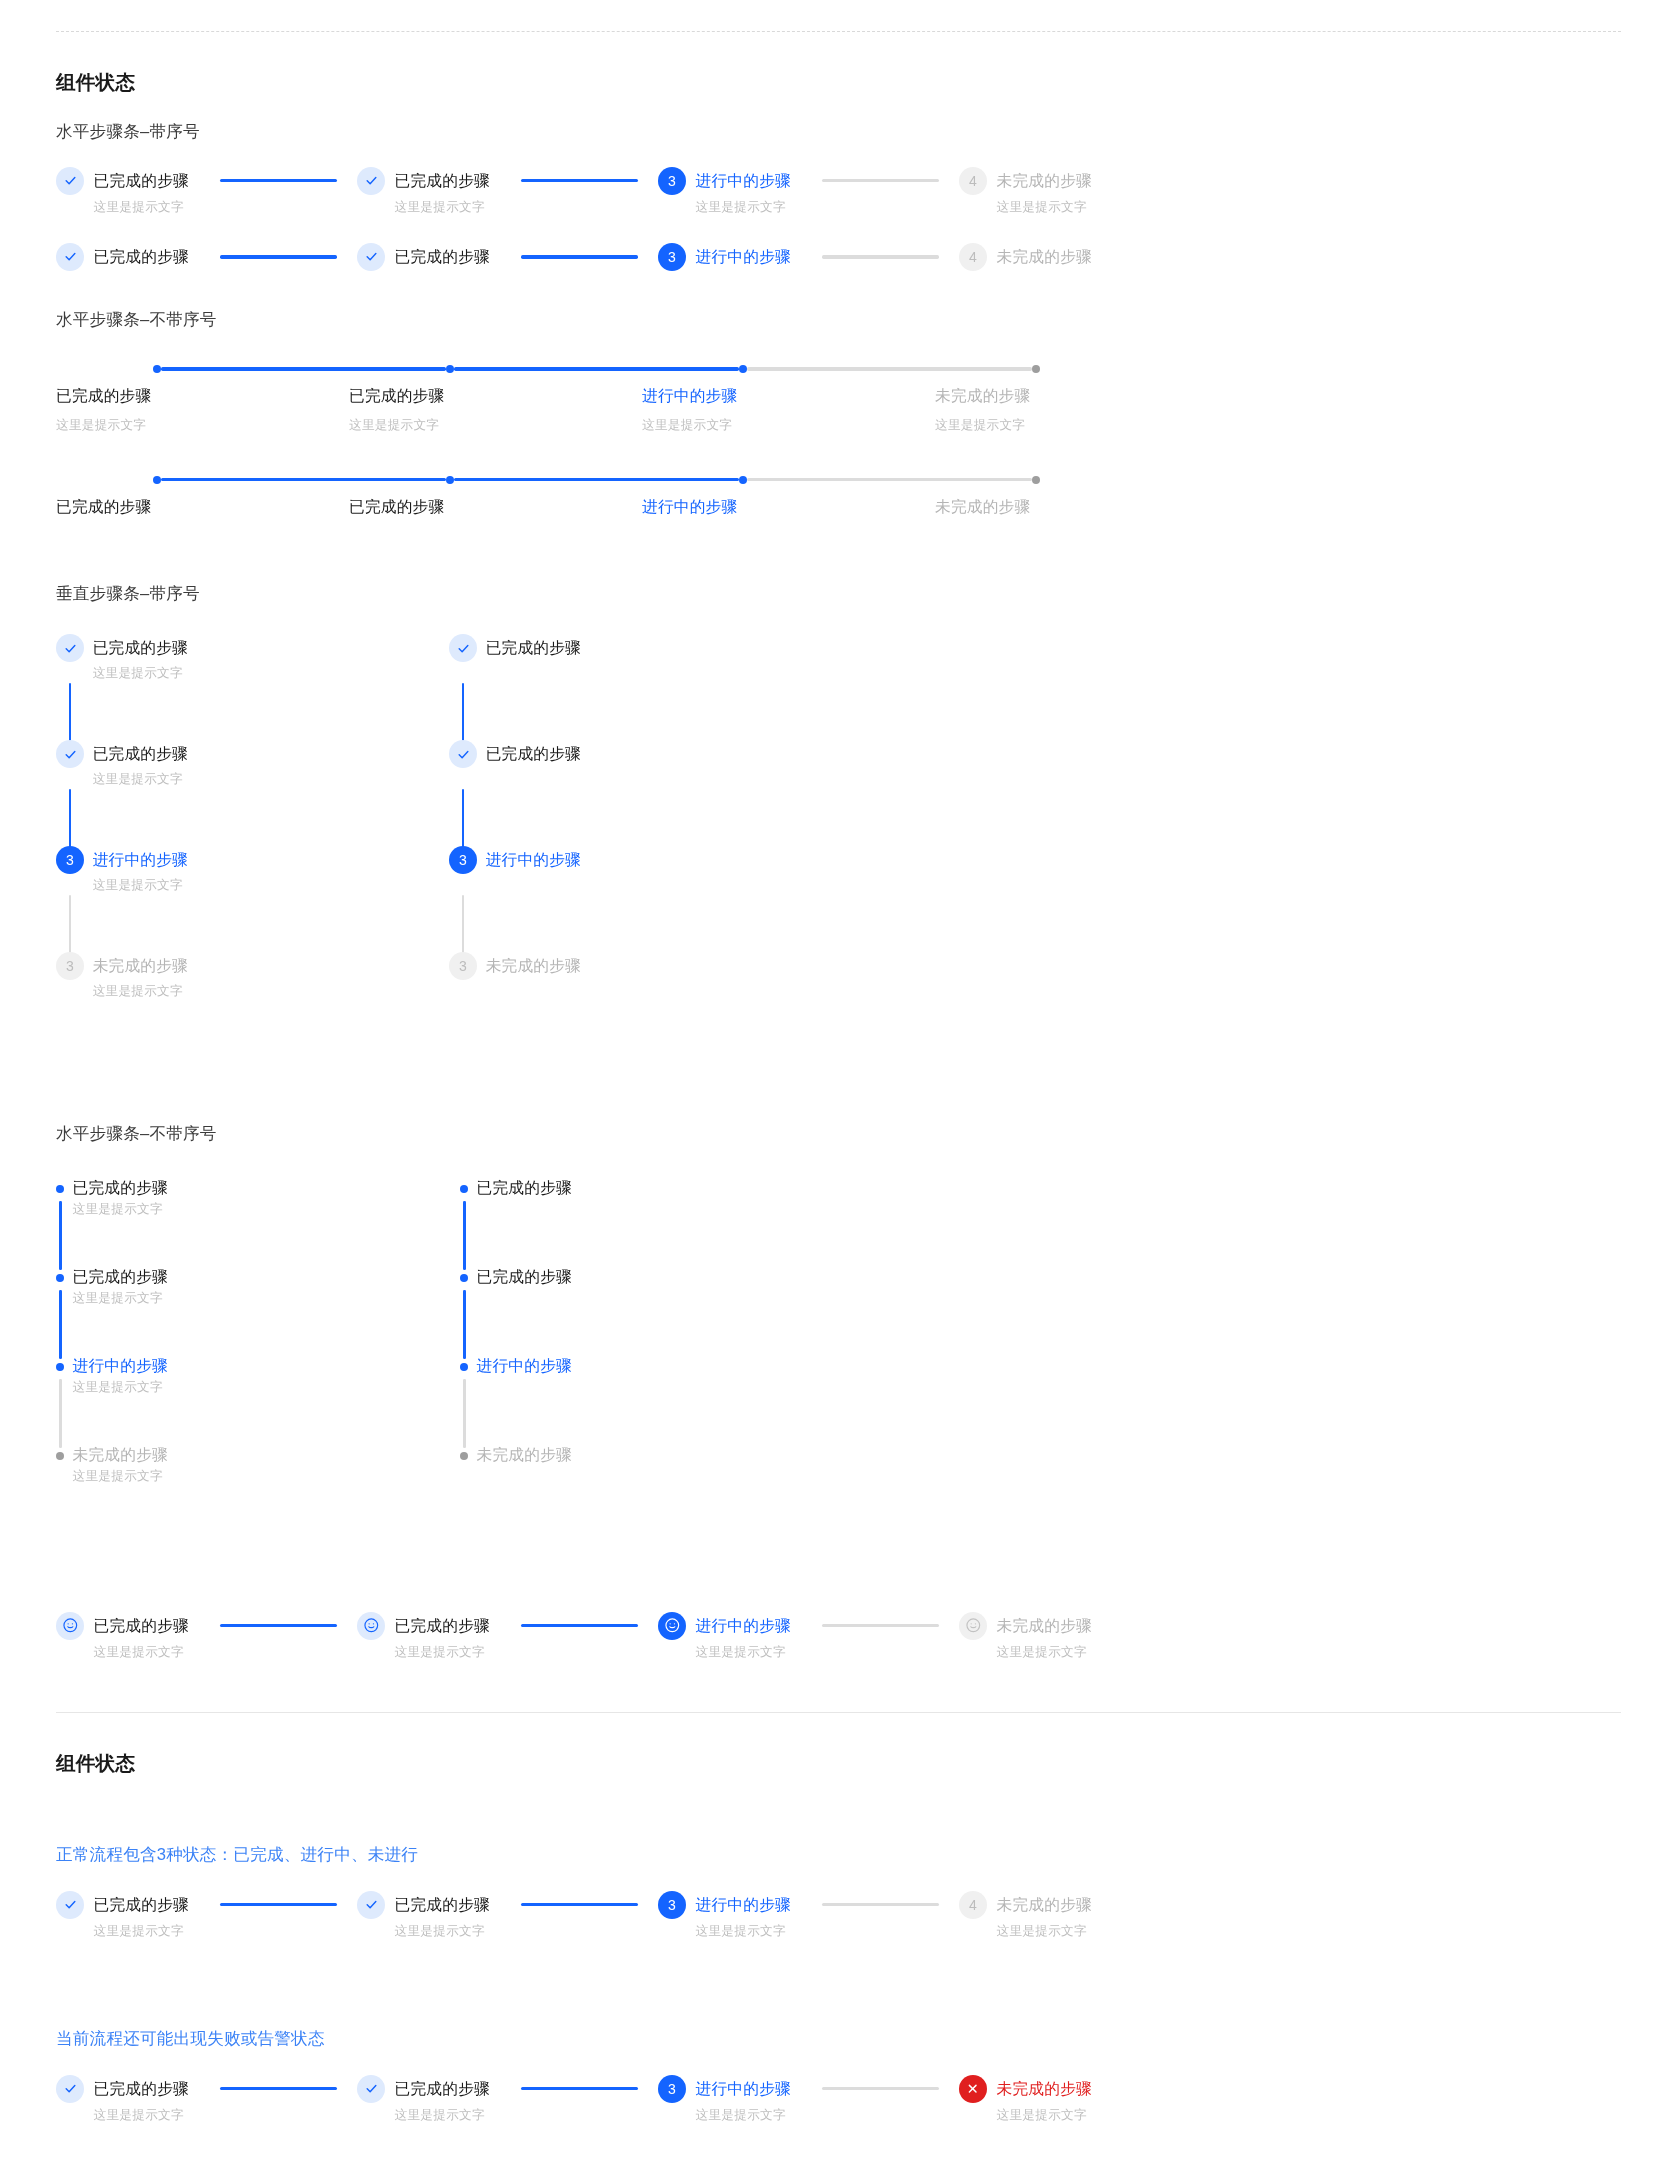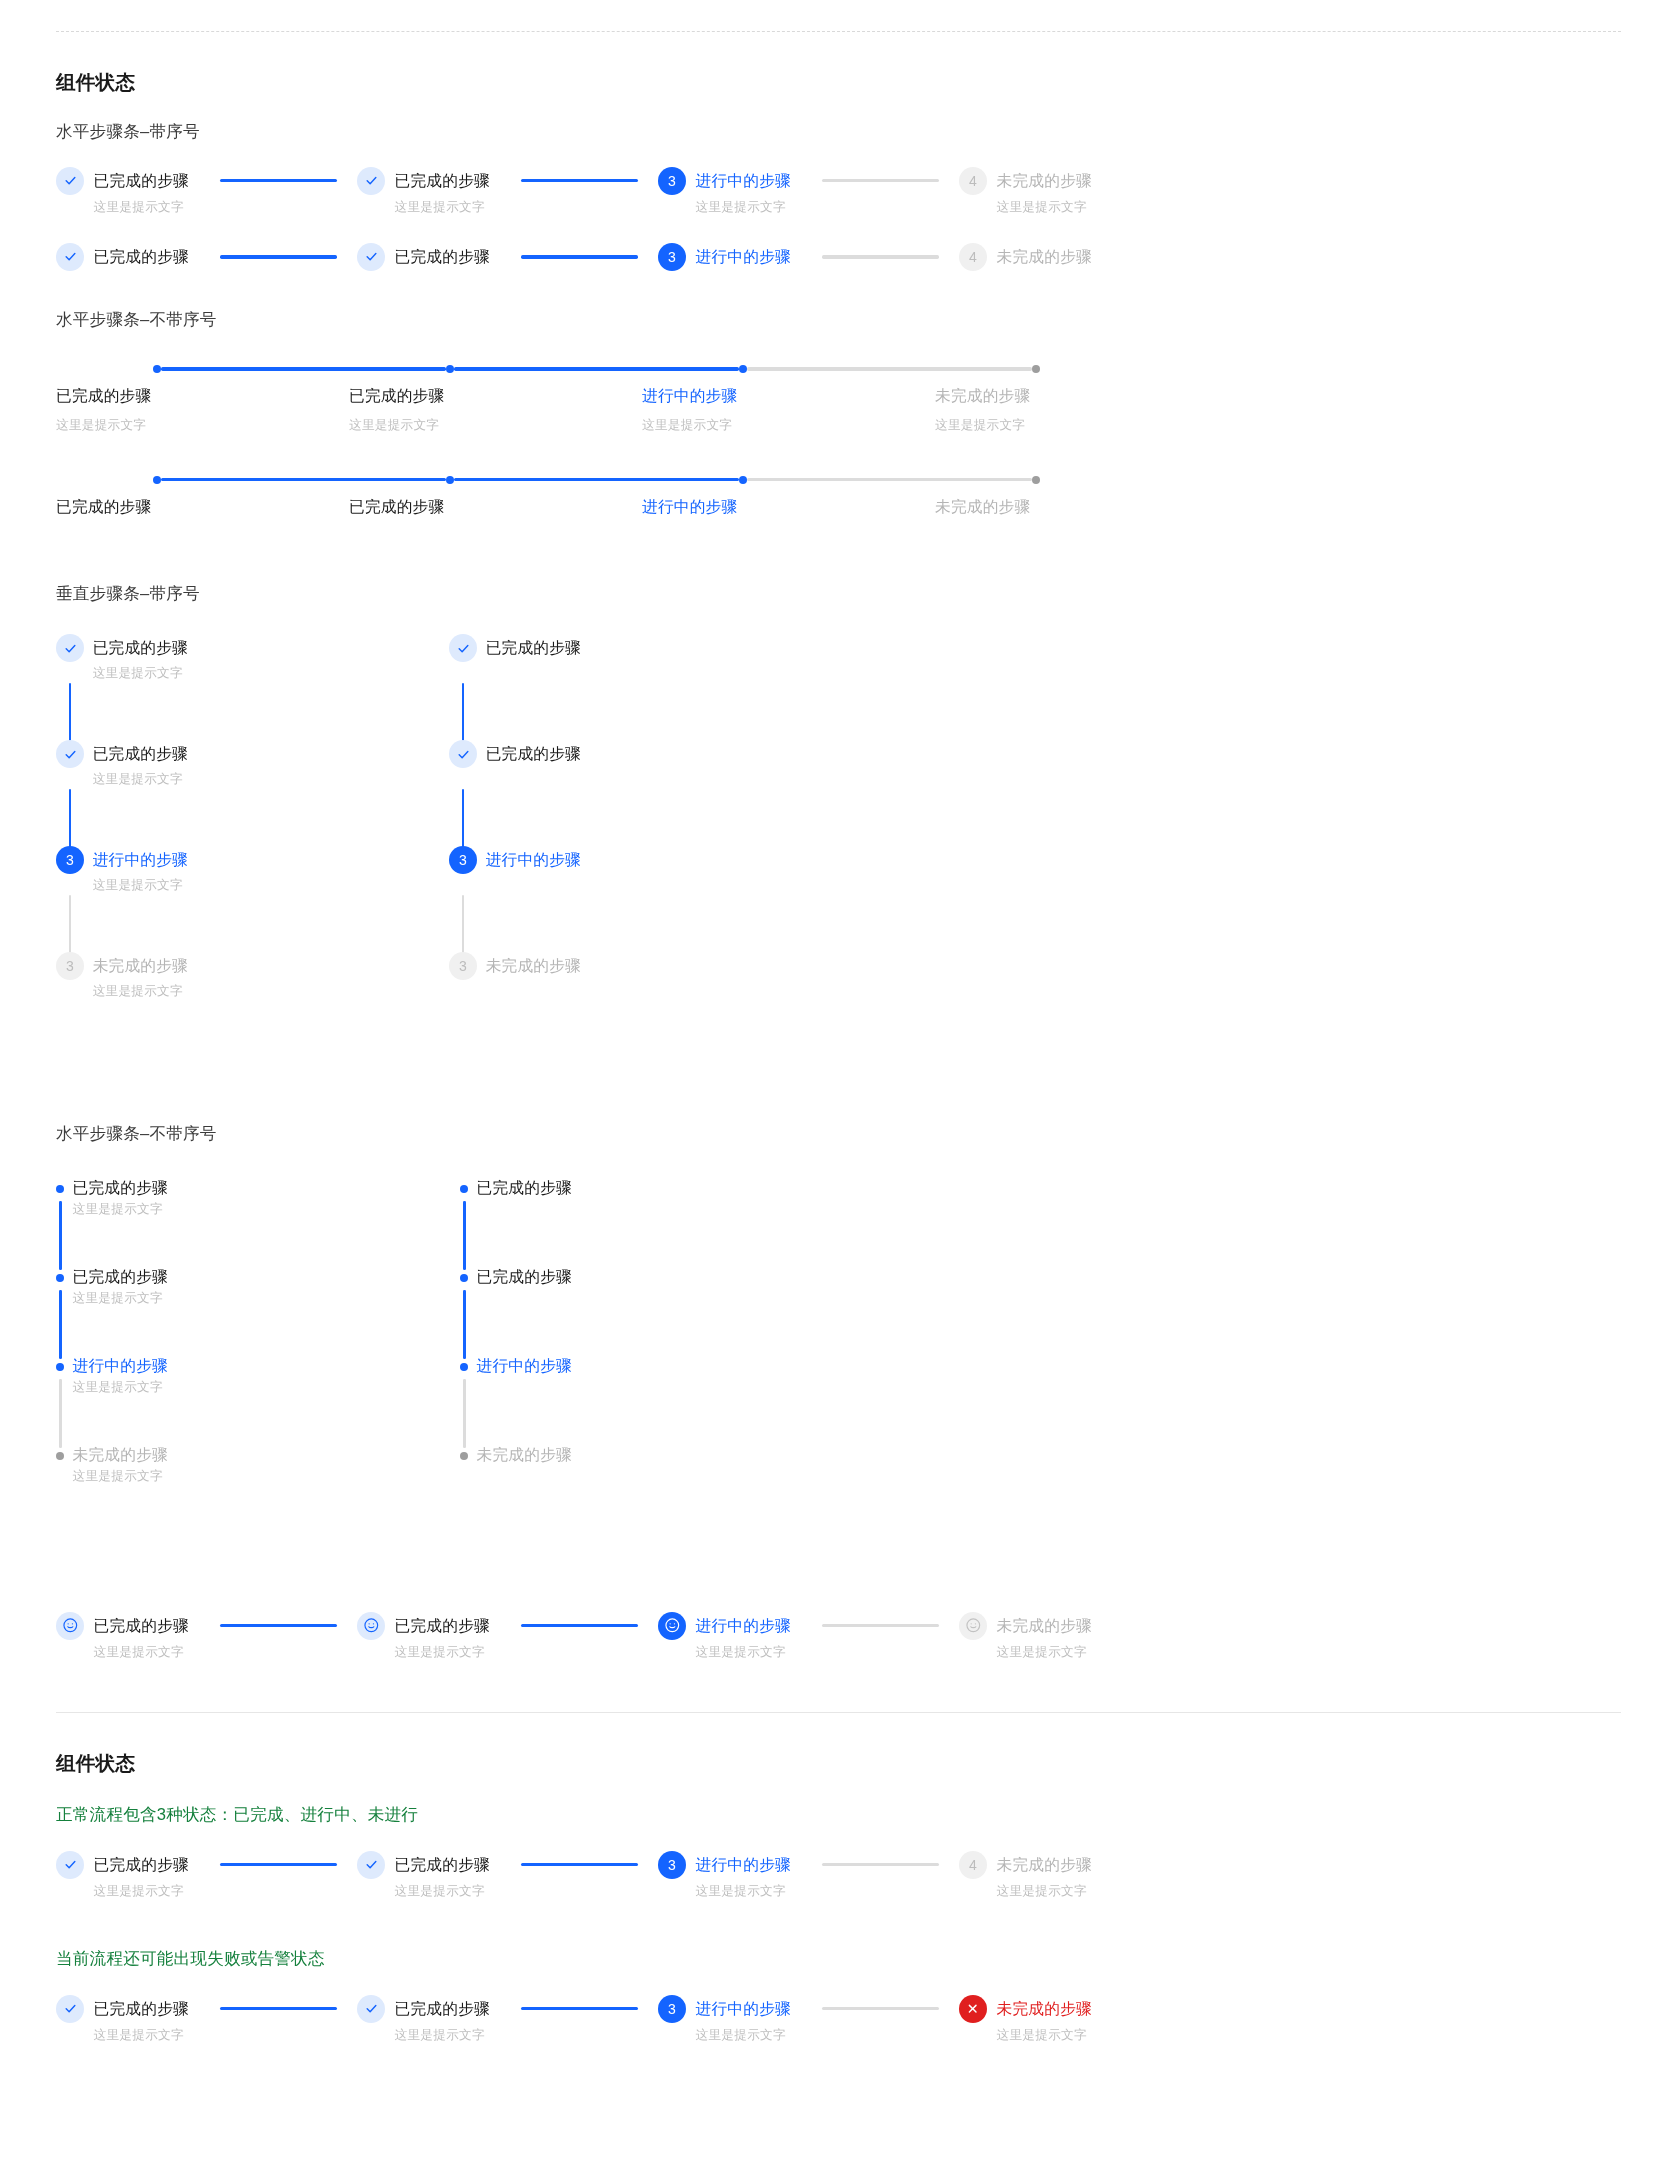--- a/index.html
+++ b/index.html
@@ -46,22 +46,23 @@
     letter-spacing: 0.2px;
   }
   .sub-title {
     font-size: 16.6px;
     font-weight: normal;
     color: #3b3b3b;
     letter-spacing: 0.2px;
   }
   .note-text {
     font-size: 16.6px;
-    color: #15803d;
+    color: #3b82f6;
     letter-spacing: 0.2px;
+    margin-top: 40px;
   }
 
   
   :root{}
   .c-blue      { color: #1464ff; }
   .c-dark      { color: #1a1a1a; }
   .c-muted     { color: #b5b5b5; }
   .c-red       { color: #e01f1f; }
 
   

